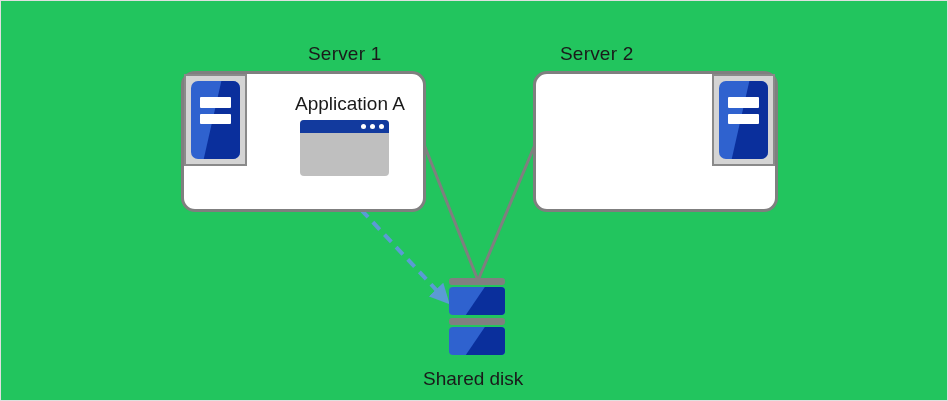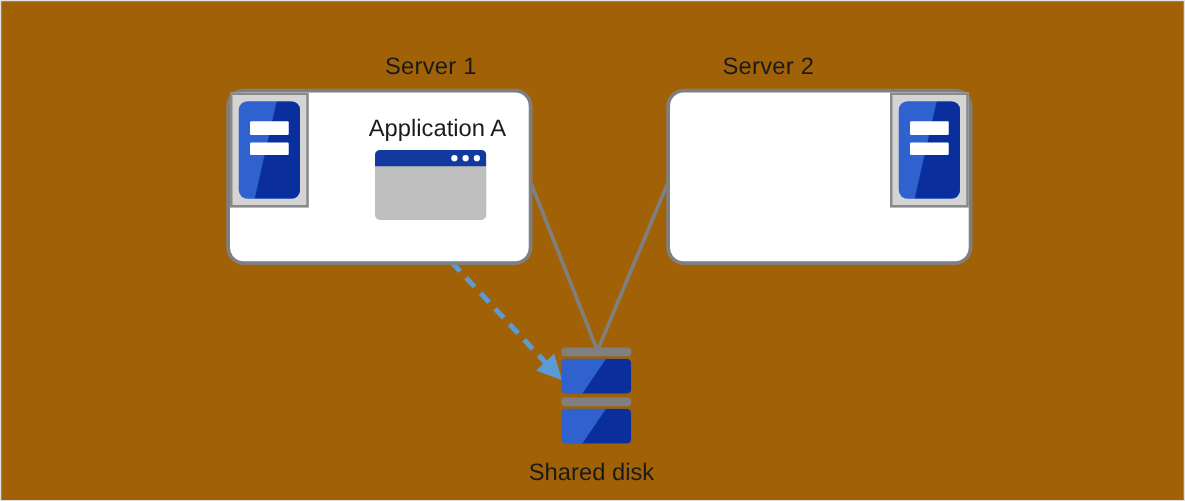--- a/index.html
+++ b/index.html
@@ -7,21 +7,21 @@
     padding: 0;
     background: #ffffff;
   }
   body {
     font-family: "Liberation Sans", sans-serif;
   }
   #canvas {
     position: relative;
     width: 948px;
     height: 401px;
-    background: #a16207;
+    background: #22c55e;
     border: 1px solid #e0e0e0;
     box-sizing: border-box;
     overflow: hidden;
   }
   .svg-layer {
     position: absolute;
     left: 0;
     top: 0;
     width: 948px;
     height: 401px;
@@ -39,21 +39,21 @@
   #server2-box { left: 532px; top: 70px; width: 245px; height: 141px; }
 
   .server-title {
     position: absolute;
     font-size: 19px;
     color: #1a1a1a;
     white-space: nowrap;
     letter-spacing: 0.2px;
   }
   #server1-title { left: 307px; top: 42px; }
-  #server2-title { left: 577px; top: 42px; }
+  #server2-title { left: 559px; top: 42px; }
 
   
   .server-icon {
     position: absolute;
     width: 63px;
     height: 92px;
     background: #d4d4d4;
     border: 2px solid #8a8a8a;
     box-sizing: border-box;
     padding: 5px;

